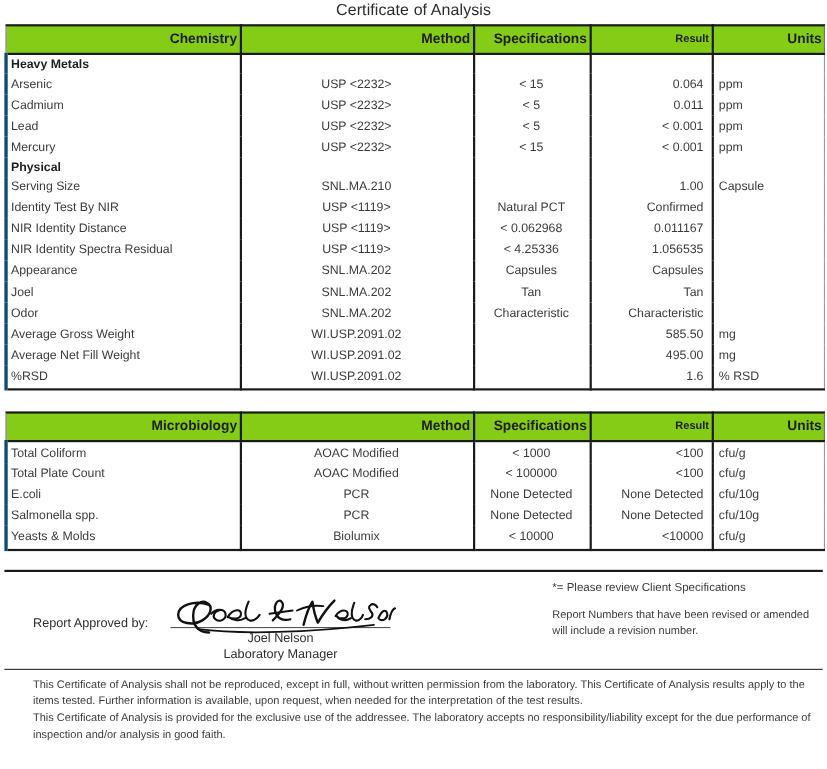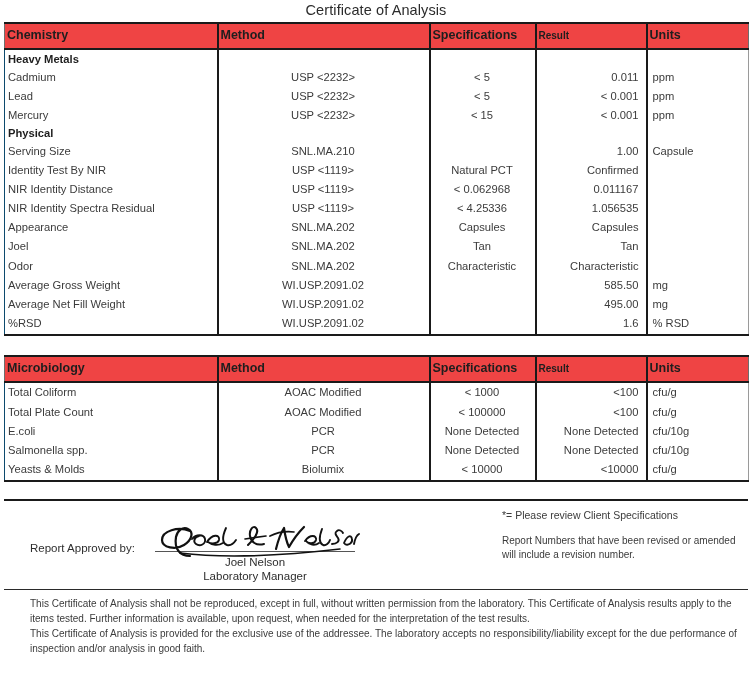--- a/index.html
+++ b/index.html
@@ -50,26 +50,26 @@
   col.c-units   { width: 102px; }
 
   
   table.coa thead th {
     border-top: 2px solid #1a1a1a;
     border-bottom: 2px solid #1a1a1a;
     border-right: 2px solid #1a1a1a;
     font-size: 12.5px;
     font-weight: bold;
     color: #1e1e1e;
-    text-align: left;
-    padding: 3px 14px 4px 2px;
+    text-align: right;
+    padding: 3px 2px 4px 2px;
     line-height: 1.1;
     height: 17px;
     vertical-align: middle;
-    background: #ef4444;
+    background: #84cc16;
   }
   table.coa thead th.first {
     border-left: 1px solid #6e6e6e;
   }
   table.coa thead th.last {
     border-right: 1px solid #6e6e6e;
   }
   table.coa thead th.small {
     font-size: 10px;
   }
@@ -80,21 +80,21 @@
     color: #3b3b3b;
     padding: 3.5px 5px 3.5px 4px;
     line-height: 1.08;
     vertical-align: middle;
     white-space: nowrap;
     overflow: hidden;
     border-right: 2px solid #1a1a1a;
   }
   table.coa tbody td.col-analyte {
     text-align: left;
-    border-left: 1px solid #0c4a6e;
+    border-left: 3px solid #0c4a6e;
     padding-left: 3px;
   }
   table.coa tbody td.col-method  { text-align: center; }
   table.coa tbody td.col-spec    { text-align: center; }
   table.coa tbody td.col-result  { text-align: right; padding-right: 7px; }
   table.coa tbody td.col-units   {
     text-align: left;
     padding-left: 5px;
     border-right: 1px solid #9a9a9a;
   }
@@ -226,20 +226,27 @@
     </thead>
     <tbody id="chemistry-body">
         <tr class="section">
           <td class="col-analyte">Heavy Metals</td>
           <td class="col-method"></td>
           <td class="col-spec"></td>
           <td class="col-result"></td>
           <td class="col-units"></td>
         </tr>
         <tr>
+          <td class="col-analyte">Arsenic</td>
+          <td class="col-method">USP &lt;2232&gt;</td>
+          <td class="col-spec">&lt; 15</td>
+          <td class="col-result">0.064</td>
+          <td class="col-units">ppm</td>
+        </tr>
+        <tr>
           <td class="col-analyte">Cadmium</td>
           <td class="col-method">USP &lt;2232&gt;</td>
           <td class="col-spec">&lt; 5</td>
           <td class="col-result">0.011</td>
           <td class="col-units">ppm</td>
         </tr>
         <tr>
           <td class="col-analyte">Lead</td>
           <td class="col-method">USP &lt;2232&gt;</td>
           <td class="col-spec">&lt; 5</td>

